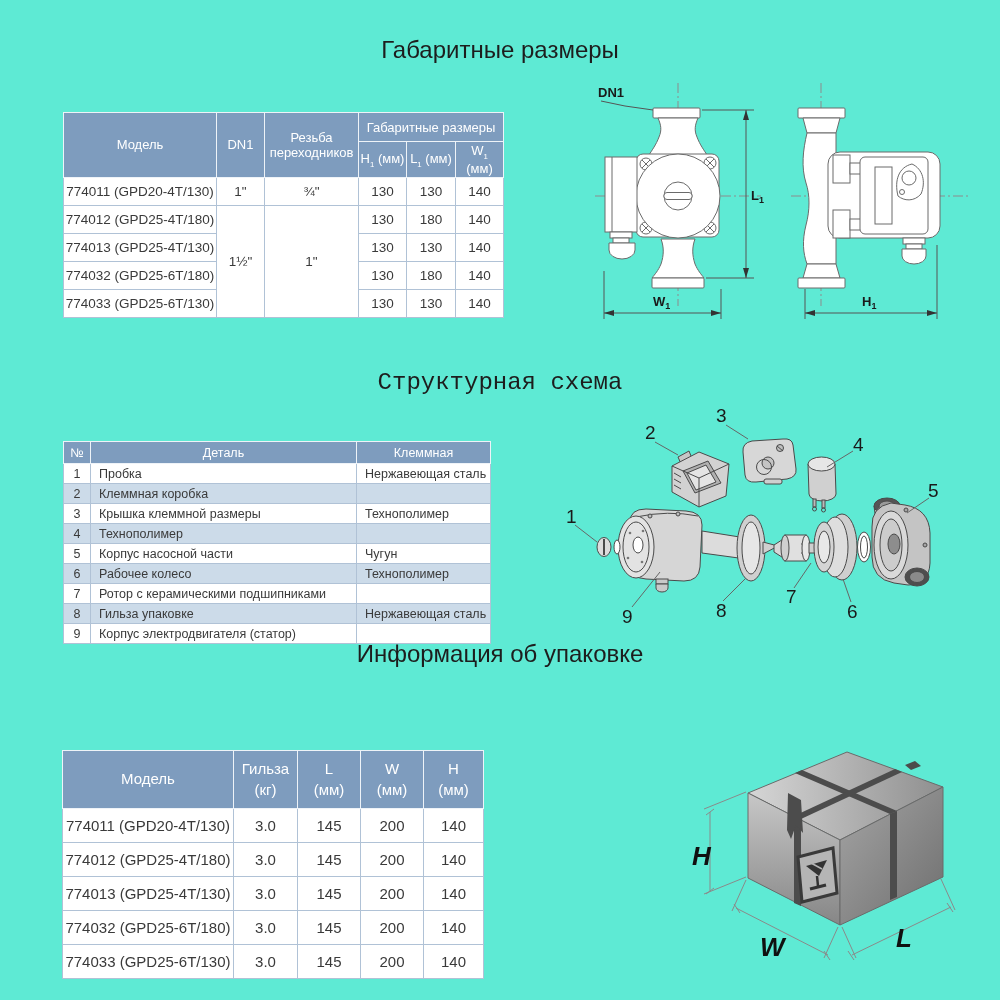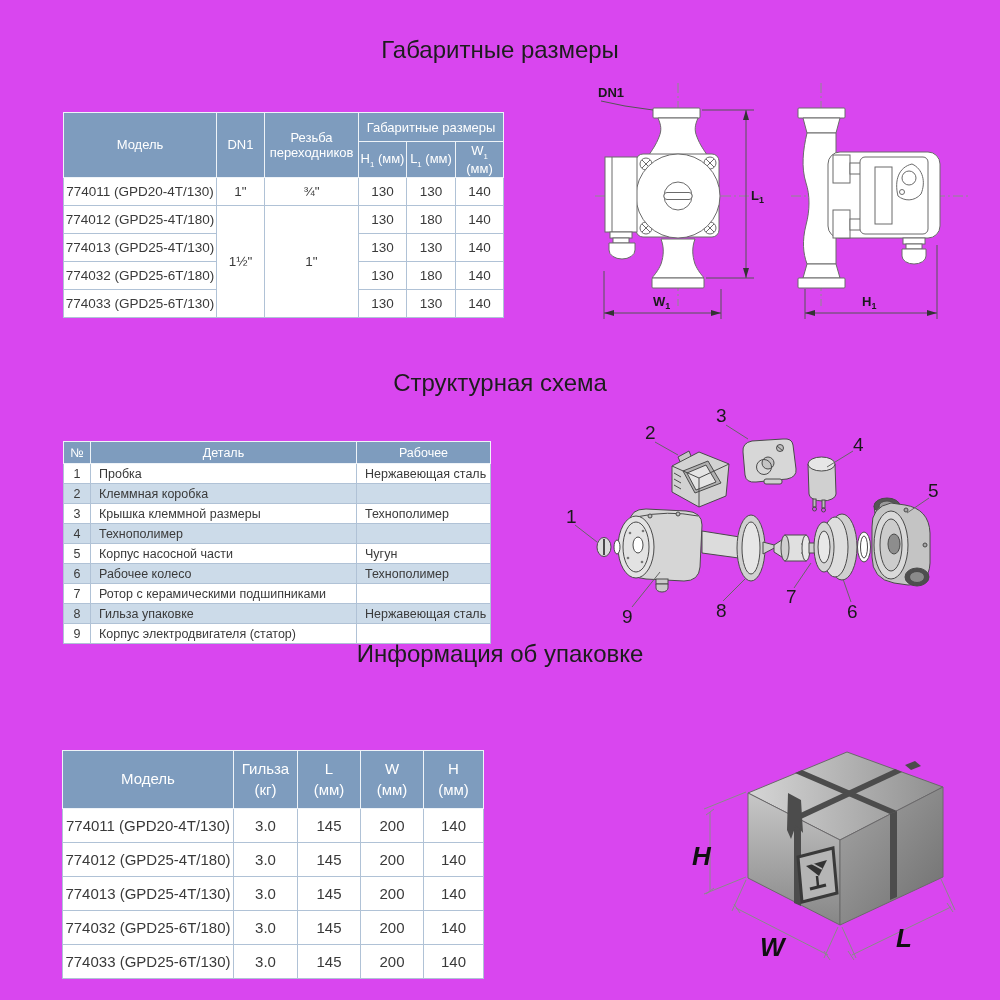--- a/index.html
+++ b/index.html
@@ -1,16 +1,16 @@
 <!DOCTYPE html>
 <html><head>
 <meta charset="utf-8">
 <style>
   html,body{margin:0;padding:0;background:#fff;}
-  .canvas{position:relative;width:1000px;height:1000px;background:#d946ef;overflow:hidden;
+  .canvas{position:relative;width:1000px;height:1000px;background:#5eead4;overflow:hidden;
           font-family:"Liberation Sans",sans-serif;color:#333;}
   .title{position:absolute;left:0;width:1000px;text-align:center;font-size:24px;
          font-weight:400;color:#1d1d1d;margin:0;}
   table{border-collapse:collapse;table-layout:fixed;position:absolute;background:#fff;}
   th{background:#7e9cbe;color:#fff;font-weight:400;border:1px solid #eef3f8;}
   td{border:1px solid #b0c2d6;color:#3a3a3a;text-align:center;background:#fff;}
   sub{font-size:.6em;}
   
   .t1{left:63px;top:112px;}
   .t1 th{font-size:13px;}
@@ -174,33 +174,33 @@
         <polygon points="156,238 146,235 146,241"></polygon>
       <polygon points="240,238 250,235 250,241"></polygon>
         <polygon points="372,238 362,235 362,241"></polygon>
     </g>
     <text class="dimlbl" x="33" y="22">DN1</text>
     <text><tspan class="dimlbl" x="186" y="125">L</tspan><tspan class="dimsub" dy="3">1</tspan></text>
     <text><tspan class="dimlbl" x="88" y="231">W</tspan><tspan class="dimsub" dy="3">1</tspan></text>
     <text><tspan class="dimlbl" x="297" y="231">H</tspan><tspan class="dimsub" dy="3">1</tspan></text>
   </svg>
 
-  <h1 class="title" style="top:369px;">Структурная схема</h1>
+  <h1 class="title" style="top:369px;font-family:Liberation Mono, monospace;">Структурная схема</h1>
 
   <table class="t2">
     <colgroup>
         <col style="width:27px">
         <col style="width:266px">
         <col style="width:134px">
       </colgroup>
     <thead>
       <tr>
         <th>№</th>
         <th>Деталь</th>
-        <th>Рабочее</th>
+        <th>Клеммная</th>
       </tr>
     </thead>
     <tbody>
       <tr>
           <td>1</td>
           <td class="l">Пробка</td>
           <td class="l">Нержавеющая сталь</td>
         </tr>
       <tr>
           <td>2</td>

